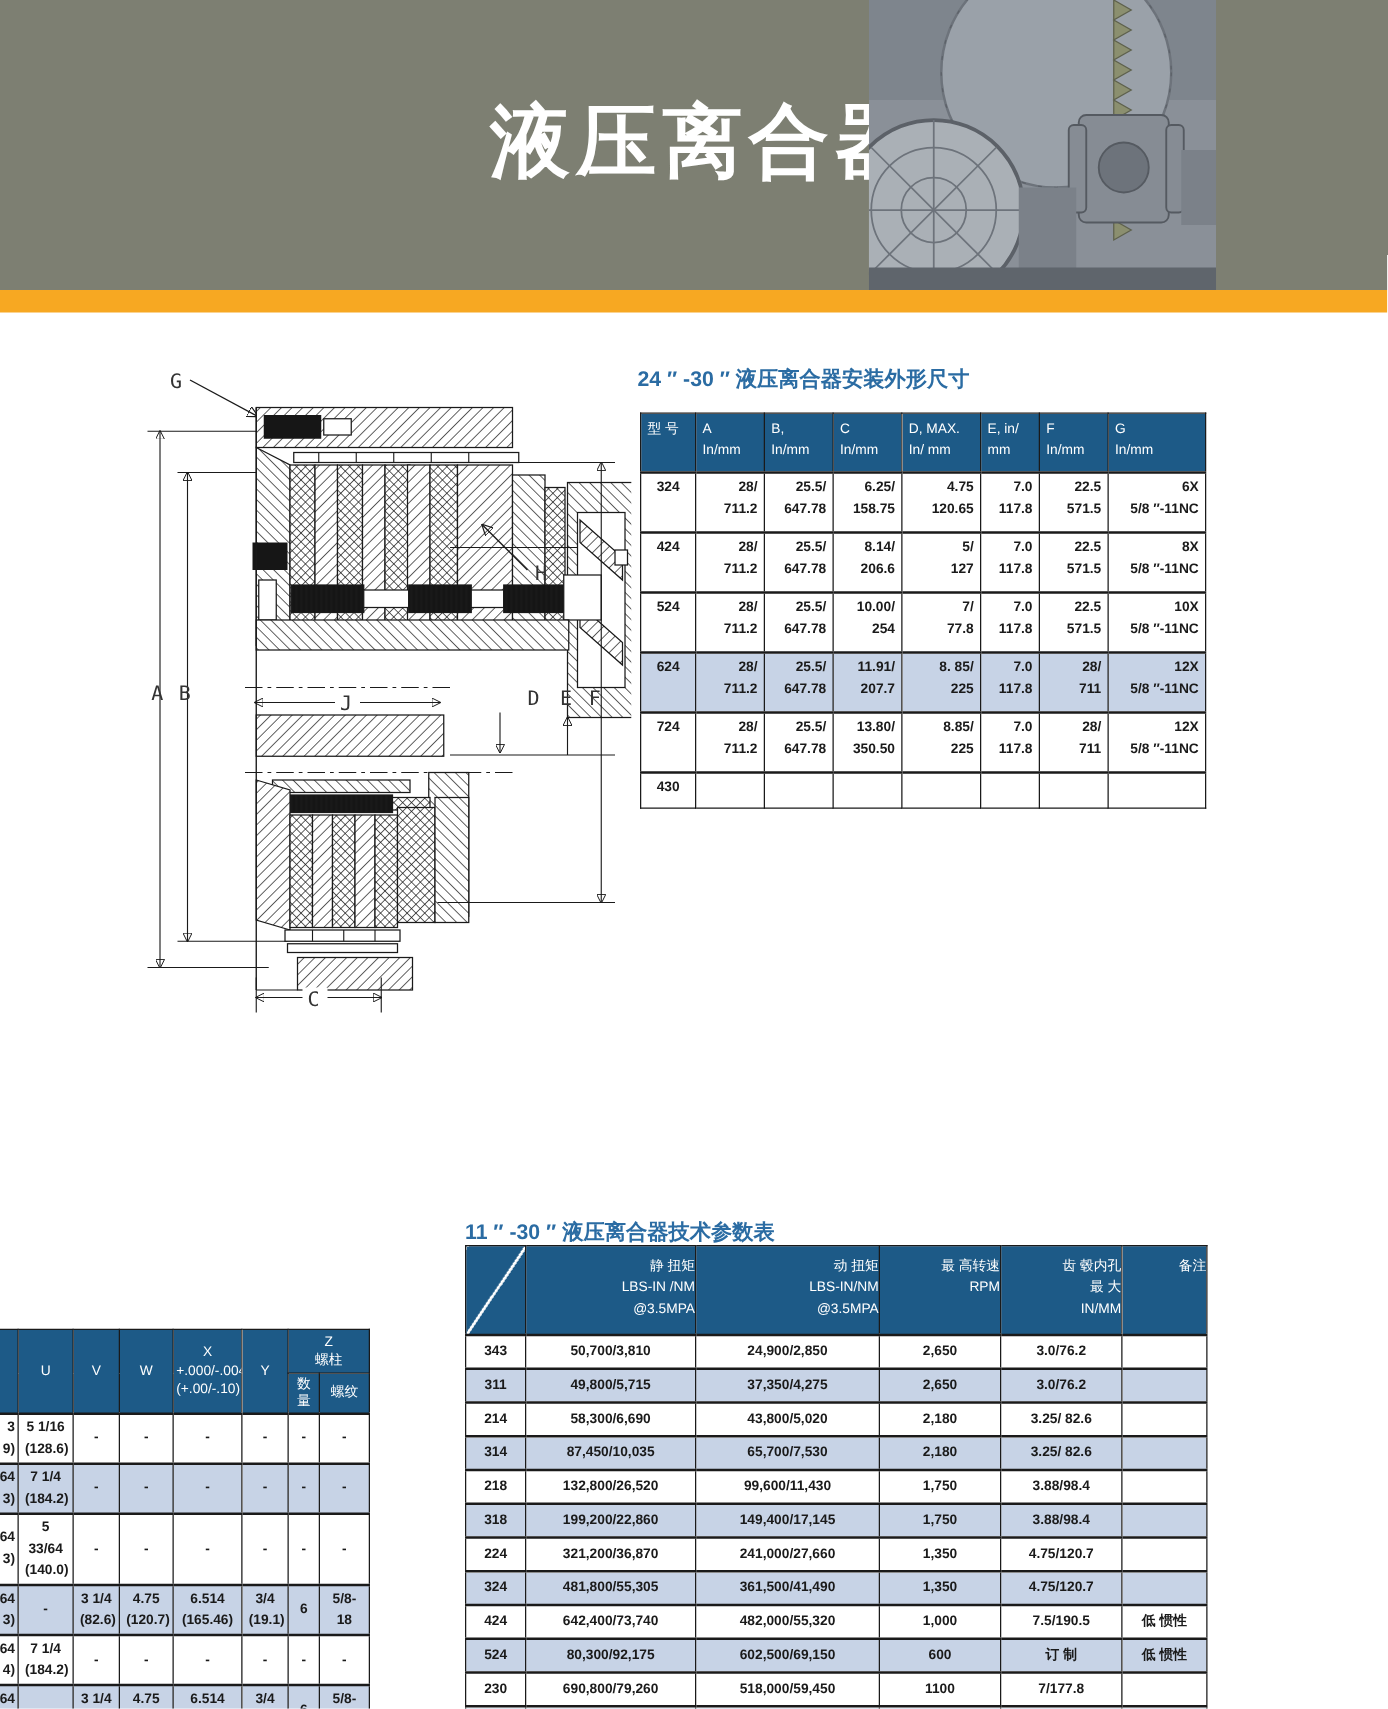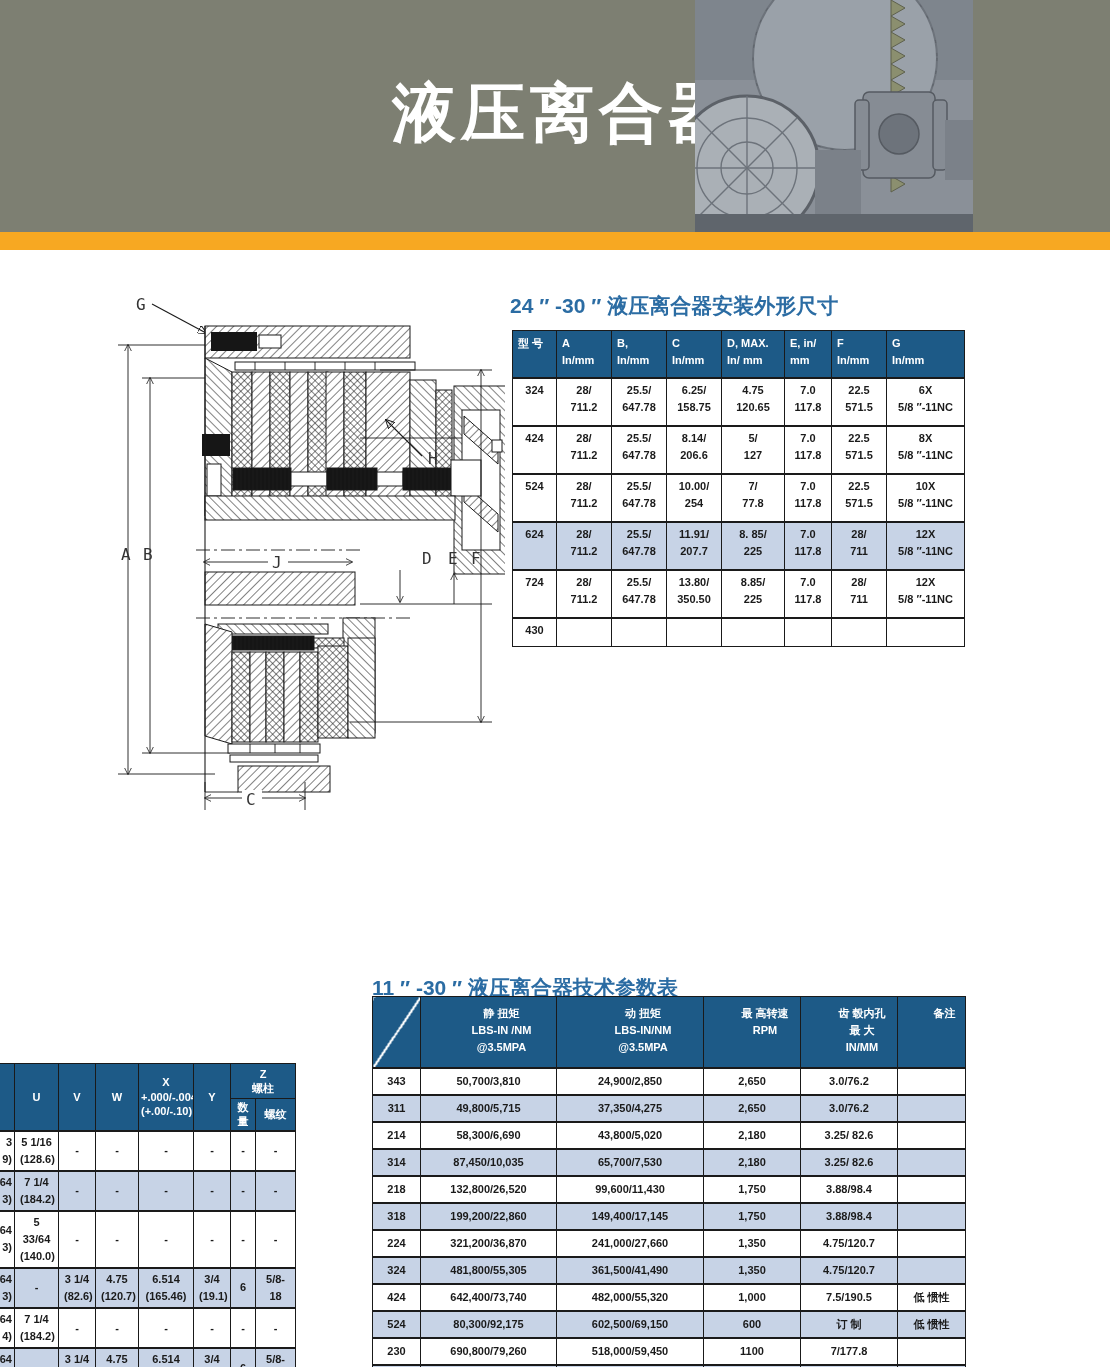--- a/index.html
+++ b/index.html
@@ -9,38 +9,38 @@
   html,body{margin:0;padding:0;background:#fff;}
   .page{position:relative;width:1110px;height:1367px;overflow:hidden;background:#fff;
         font-family:"Liberation Sans",sans-serif;color:var(--ink);}
   
   .hdr{position:absolute;left:0;top:0;width:1110px;height:232px;background:var(--band);}
   .hdr-title{position:absolute;left:392px;top:70px;font-size:64px;font-weight:bold;
              color:#fff;letter-spacing:5px;white-space:nowrap;}
   .photo{position:absolute;left:695px;top:0;width:278px;height:232px;overflow:hidden;}
   .stripe{position:absolute;left:0;top:232px;width:1110px;height:18px;background:var(--accent);}
   
-  .sec-title{position:absolute;font-size:21px;font-weight:bold;color:var(--blue);white-space:nowrap;}
+  .sec-title{position:absolute;font-size:17px;font-weight:bold;color:var(--blue);white-space:nowrap;}
   #t1-title{left:510px;top:292px;}
   #t2-title{left:372px;top:958px;margin-top:16px;}
   
   table{border-collapse:collapse;table-layout:fixed;position:absolute;background:#fff;}
   th,td{white-space:pre-line;font-size:11px;font-weight:bold;color:var(--ink);
         padding:2px 5px;line-height:1.55;overflow:hidden;}
-  th{background:var(--thead);color:#fff;font-weight:bold;}
+  th{background:var(--thead);color:#fff;font-weight:normal;}
   tr.shaded td{background:var(--shade);}
   
   #t1{left:512px;top:330px;}
   #t1 th{border:1px solid var(--ink);text-align:left;height:40px;vertical-align:top;padding-top:4px;}
-  #t1 td{border:1px solid var(--ink);border-top-width:2px;text-align:center;vertical-align:top;height:41px;padding-top:3px;}
+  #t1 td{border:1px solid var(--ink);border-top-width:2px;text-align:right;vertical-align:top;height:41px;padding-top:3px;}
   #t1 td.model{text-align:center;}
   #t1 tr.short td{height:22px;}
   
   #t2{left:372px;top:996px;}
-  #t2 th{border:1px solid var(--ink);text-align:center;vertical-align:top;height:62px;padding:8px 0 0 26px;}
+  #t2 th{border:1px solid var(--ink);text-align:right;vertical-align:top;height:62px;padding:8px 0 0 26px;}
   #t2 th.diag{background:
       linear-gradient(to bottom right, rgba(0,0,0,0) 48.6%, #fff 48.6%, #fff 51.4%, rgba(0,0,0,0) 51.4%),
       var(--thead);padding:0;}
   #t2 td{border:1px solid var(--ink);border-top-width:2px;border-bottom-width:2px;
          text-align:center;height:21px;}
   
   #t3{left:-30px;top:1063px;}
   #t3 th{border:1px solid var(--ink);text-align:center;vertical-align:middle;padding:1px 2px;line-height:1.3;}
   #t3 td{border:1px solid var(--ink);border-top-width:2px;border-bottom-width:2px;
          text-align:center;height:34px;vertical-align:middle;}

